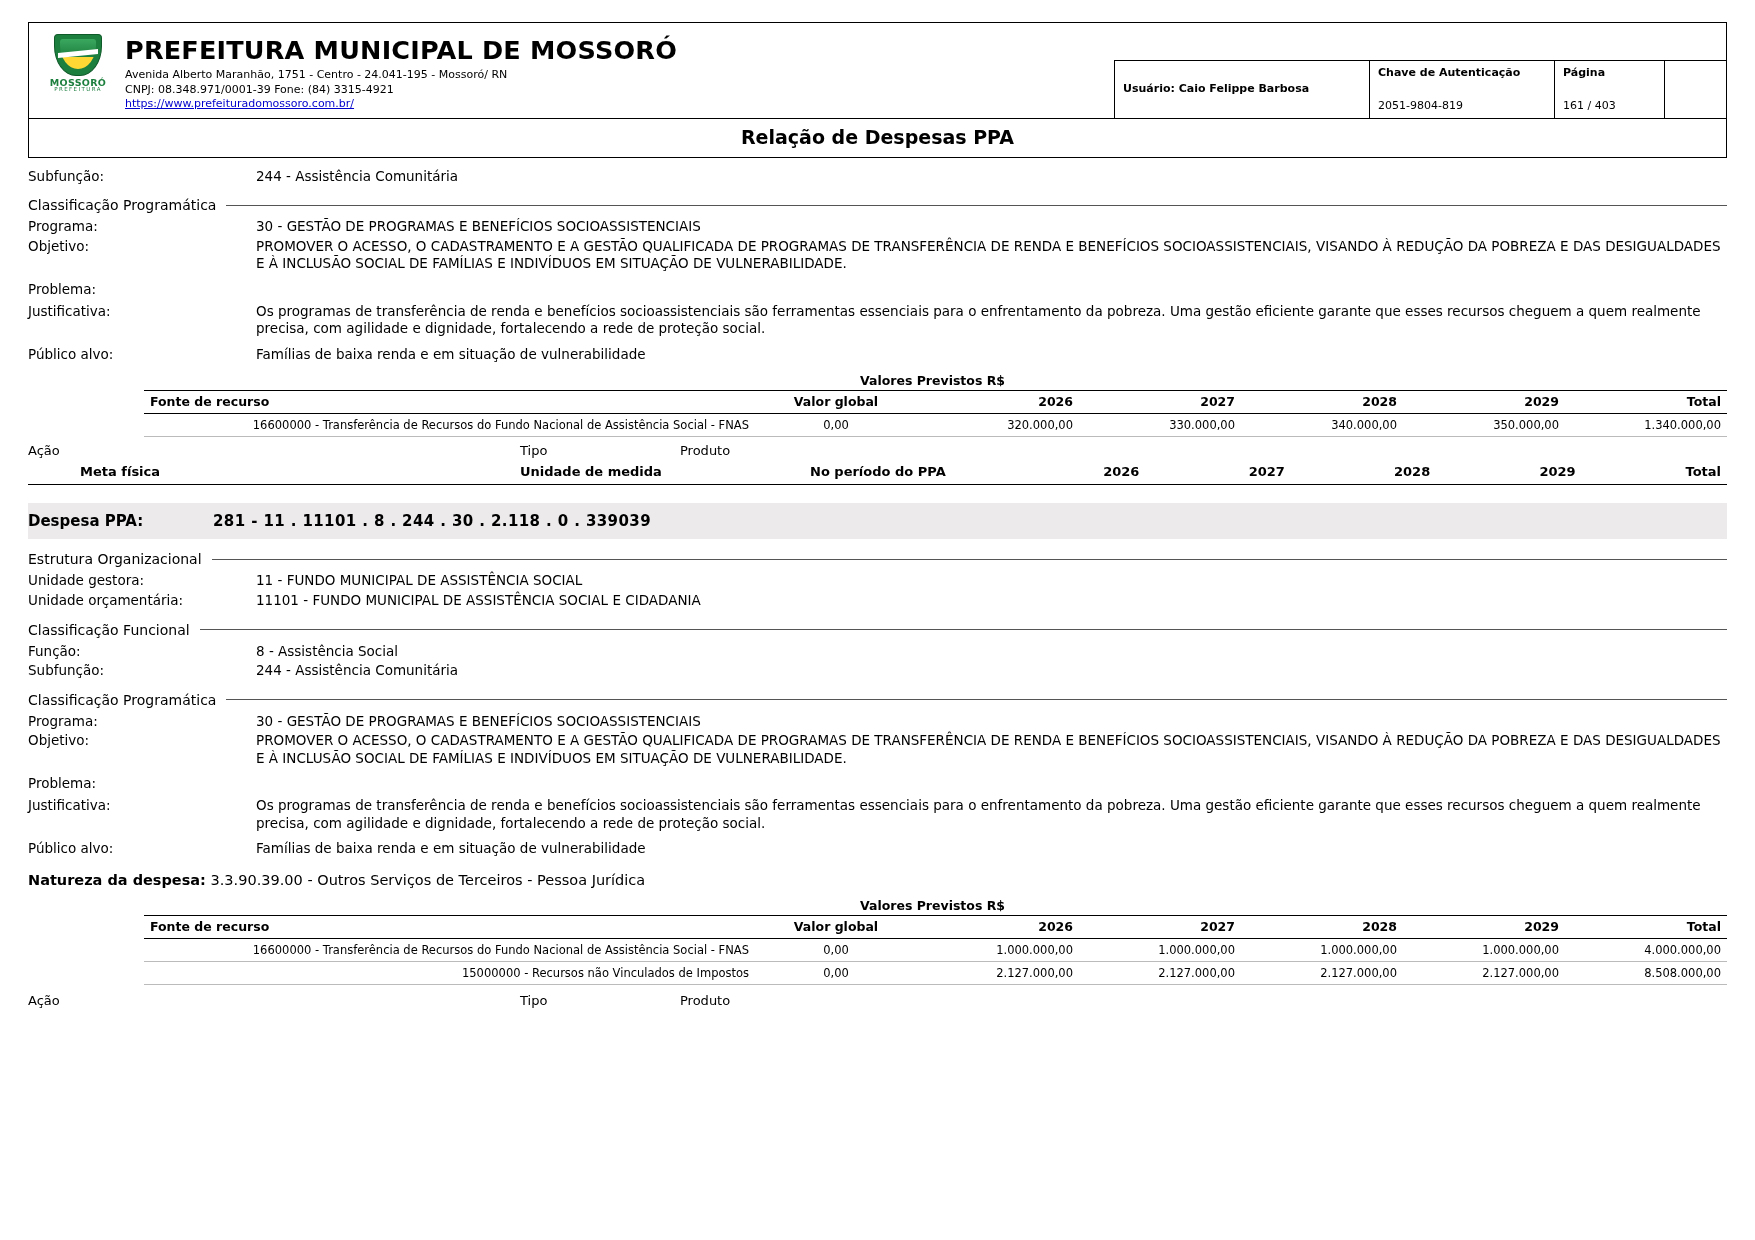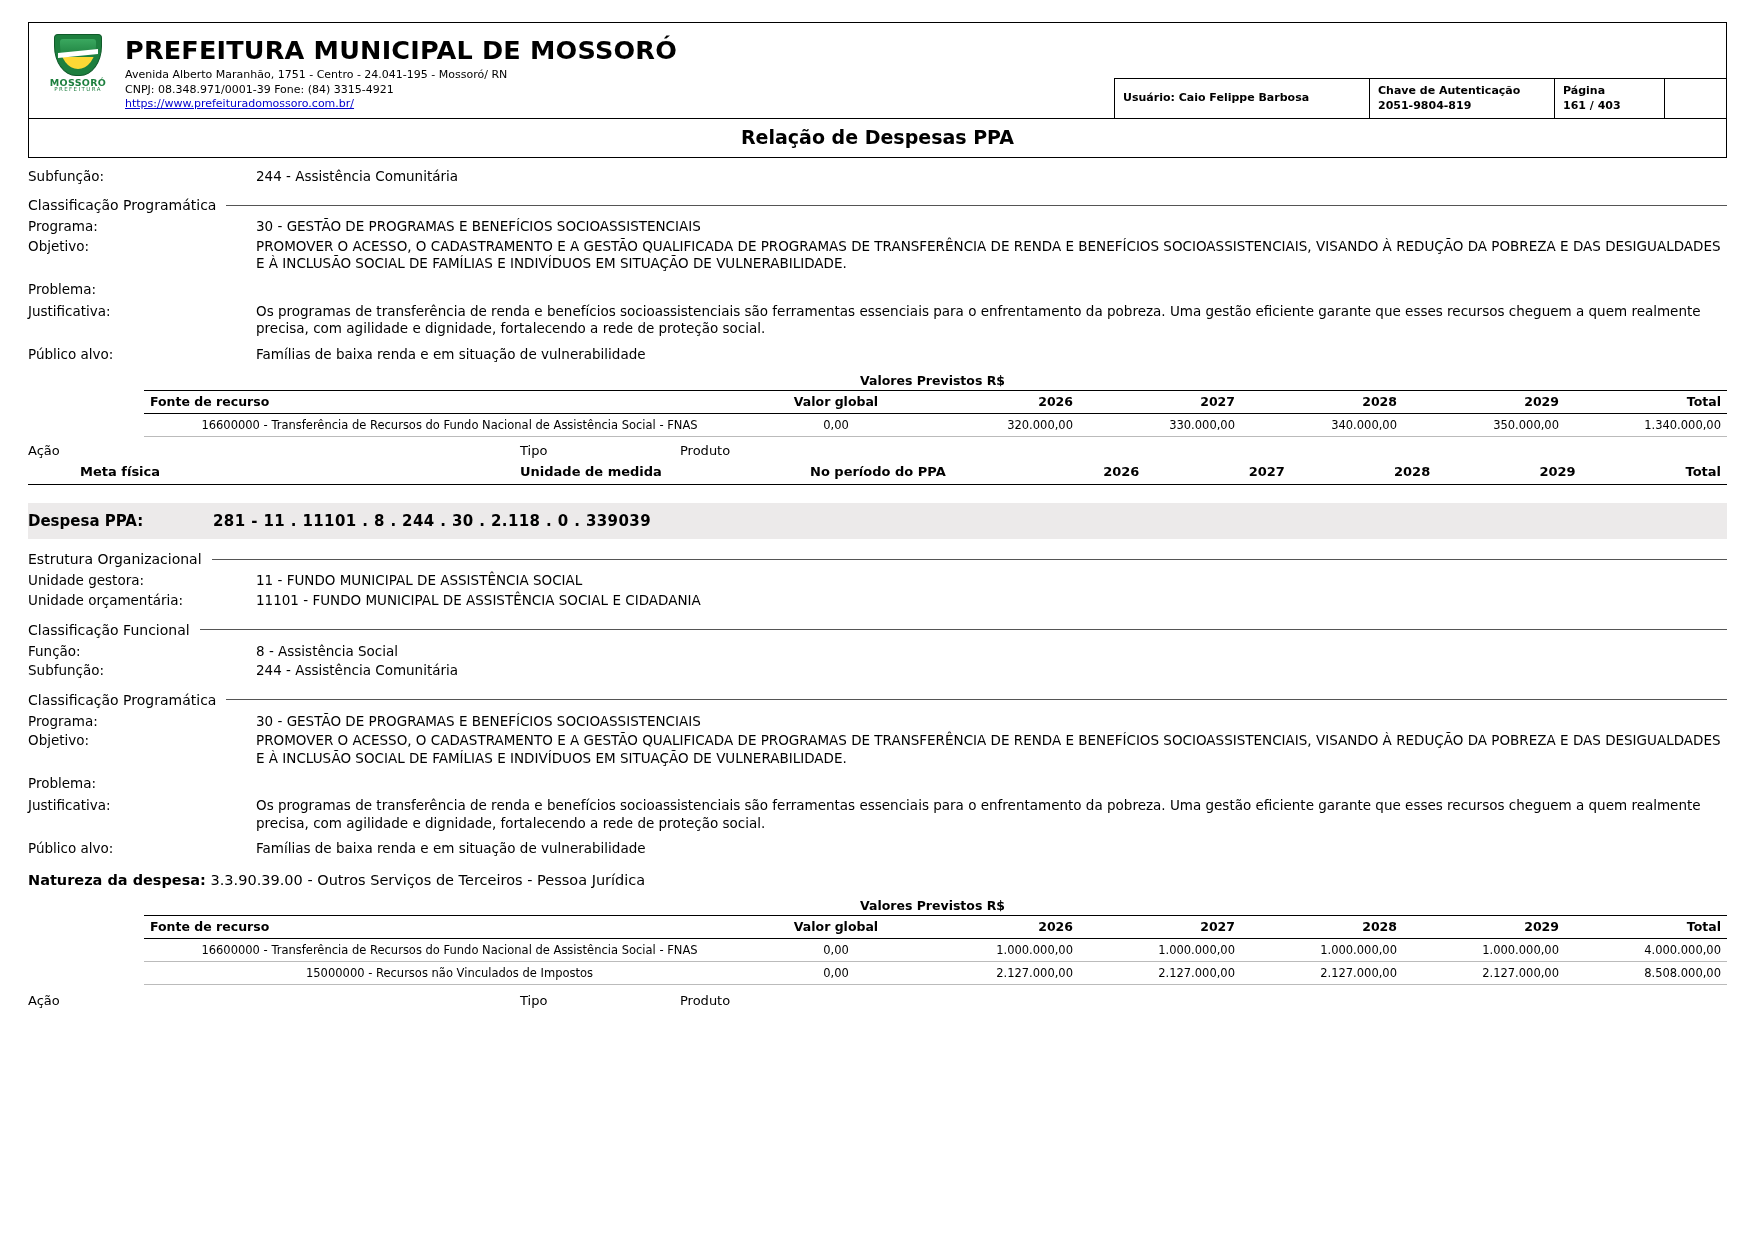--- a/index.html
+++ b/index.html
@@ -121,21 +121,21 @@
     font-size: 11px;
     display: flex;
     flex-direction: column;
     justify-content: center;
   }
   .hr-user { flex: 0 0 255px; font-weight: bold; }
   .hr-chave { flex: 0 0 185px; text-align: left; }
   .hr-pagina { flex: 0 0 110px; text-align: left; }
   .hr-blank { flex: 1 1 auto; }
   .hr-cell .lbl { font-weight: bold; }
-  .hr-cell .val { font-weight: bold; margin-top: 2px; }
+  .hr-cell .val { font-weight: normal; margin-top: 20px; }
 
   
   .title-band {
     margin: 0 28px;
     border: 1px solid #000;
     border-top: 0;
     text-align: center;
     font-size: 19px;
     font-weight: bold;
     padding: 7px 0 9px 0;
@@ -208,21 +208,21 @@
   }
   table.fin th.left { text-align: left; }
   table.fin th.ctr  { text-align: center; }
   table.fin td {
     font-size: 11.5px;
     padding: 4px 6px 4px 6px;
     border-bottom: 1px solid #bbb;
     text-align: right;
     white-space: nowrap;
   }
-  table.fin td.left { text-align: center; }
+  table.fin td.left { text-align: right; }
   table.fin td.ctr  { text-align: center; }
   table.fin tr:last-child td { border-bottom: 1px solid #bbb; }
 
   .acao-block {
     margin-top: 6px;
   }
   .acao-row {
     display: flex;
     font-size: 13px;
     align-items: flex-start;

